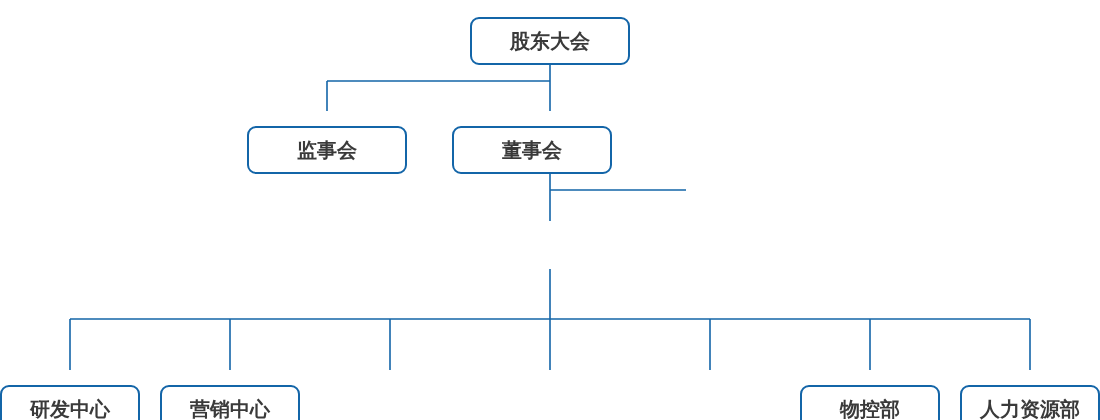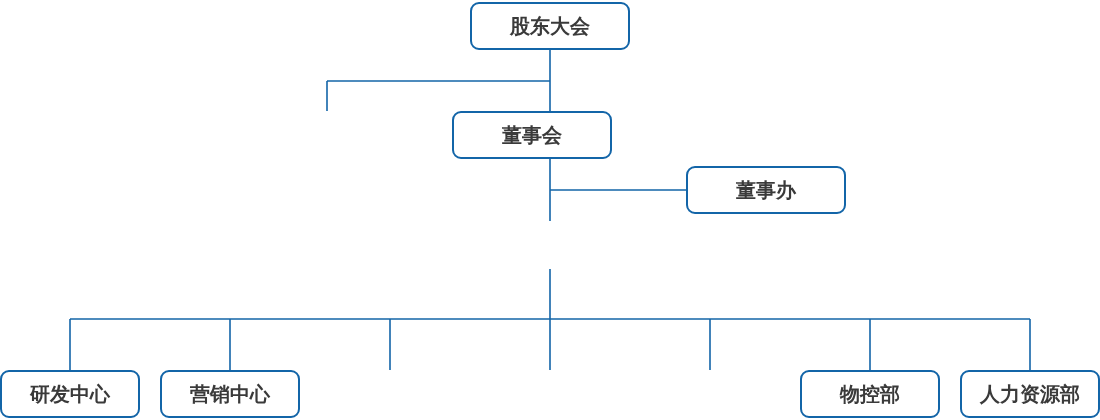--- a/index.html
+++ b/index.html
@@ -38,20 +38,21 @@
     background: var(--bg-color, #ffffff);
     border: 2px solid var(--border-color, #1365a8);
     border-radius: 9px;
     display: flex;
     align-items: center;
     justify-content: center;
     font-size: 20px;
     font-weight: bold;
     color: var(--text-color, #3a3a3a);
     white-space: nowrap;
+    margin-top: 15px;
   }
   .node.main { width: 160px; }
   .node.leaf { width: 140px; text-align: right; }
 </style>
 </head>
 <body>
 
 <div class="canvas">
 
   <svg class="connectors" viewBox="0 0 1100 420" xmlns="http://www.w3.org/2000/svg">
@@ -66,24 +67,24 @@
       M70 319 V370
       M230 319 V370
       M390 319 V370
       M710 319 V370
       M870 319 V370
       M1030 319 V370"></path>
   </svg>
 
   <div class="node main" style="left:470px; top:2px">股东大会</div>
 
+  <div class="node main" style="left:247px; top:111px">监事会</div>
 
   <div class="node main" style="left:452px; top:111px">董事会</div>
 
-  <div class="node main" style="left:686px; top:166px">董事办</div>
 
 
   <div class="node leaf" style="left:0px; top:370px">研发中心</div>
 
   <div class="node leaf" style="left:160px; top:370px">营销中心</div>
 
 
 
 
   <div class="node leaf" style="left:960px; top:370px">人力资源部</div>

